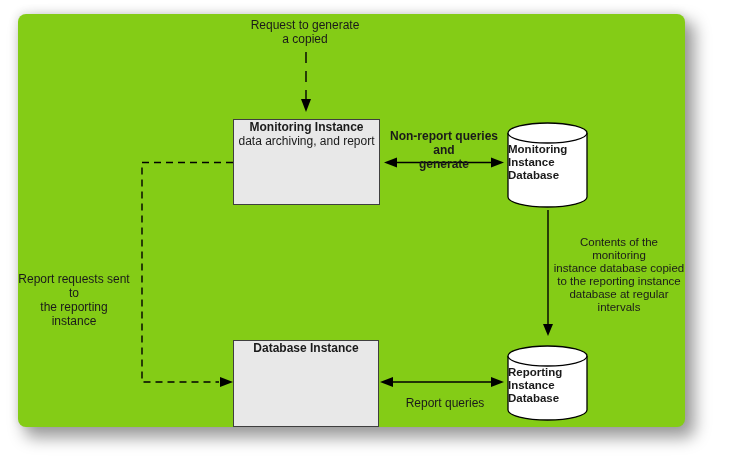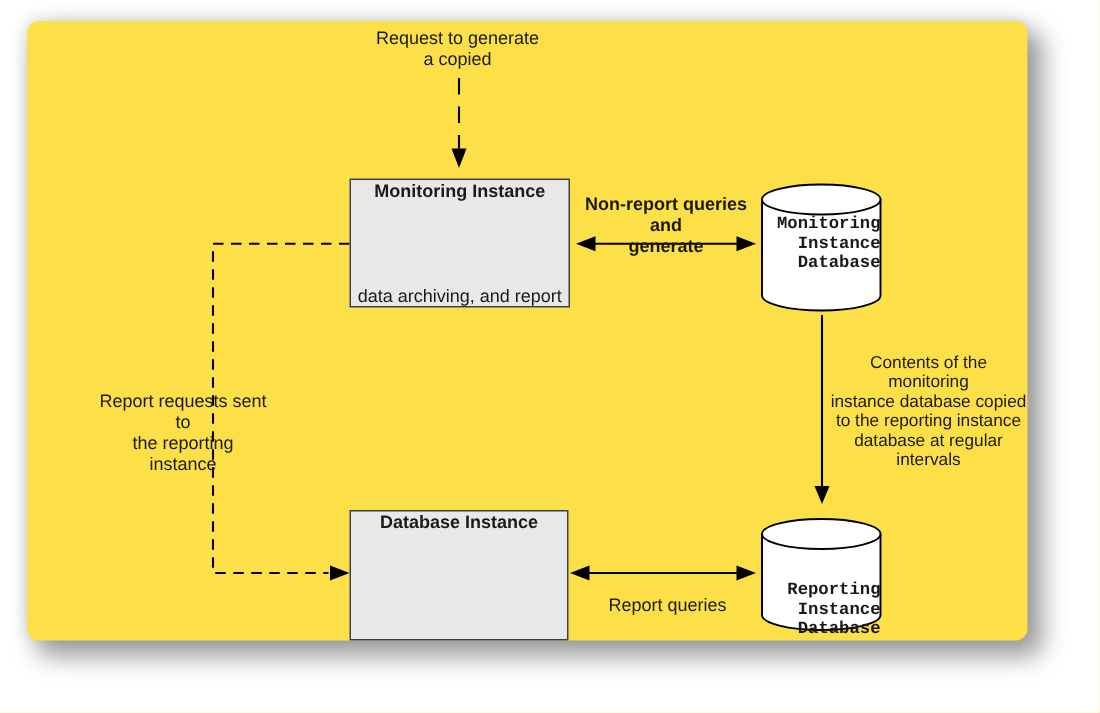--- a/index.html
+++ b/index.html
@@ -4,42 +4,42 @@
 <style>
   html, body { margin:0; padding:0; background:#ffffff; }
   .stage {
     position:relative; width:733px; height:475px; overflow:hidden;
     background:#ffffff;
     font-family:"Liberation Sans","DejaVu Sans",sans-serif;
     color:#1a1a1a;
   }
   .card {
     position:absolute; left:18px; top:14px; width:667px; height:413px;
-    background:#fde047; border-radius:8px;
+    background:#84cc16; border-radius:8px;
     box-shadow: 8px 9px 16px 2px rgba(0,0,0,0.38), -1px -2px 10px rgba(0,0,0,0.10);
   }
   .overlay { position:absolute; left:0; top:0; }
   .overlay line, .overlay polyline { stroke:#000000; stroke-width:1.4; fill:none; }
   .overlay polygon { fill:#000000; stroke:none; }
   .overlay .dash { stroke-dasharray:7,5; }
   .overlay .dash-long { stroke-dasharray:11,8; }
   .overlay .cyl { fill:#ffffff; stroke:#000000; stroke-width:1.3; }
   .label {
     position:absolute; font-size:12px; line-height:14px; text-align:center;
   }
   .label.small { font-size:11.5px; line-height:13px; }
   .node-box {
     position:absolute; background:#e8e8e8; border:1.5px solid #3f3f3f;
-    display:flex; flex-direction:column; justify-content:space-between;
+    display:flex; flex-direction:column; justify-content:flex-start;
     text-align:center; font-size:12px; line-height:14px;
   }
   .node-box .title { font-weight:bold; }
   .db-label {
     position:absolute; font-size:11.5px; line-height:13px;
-    font-weight:bold; text-align:right;font-family:Liberation Mono, monospace;
+    font-weight:bold; text-align:left;
   }
 </style>
 </head>
 <body>
 
 <div class="stage">
   <div class="card">
 
     <svg class="overlay" width="667" height="413" viewBox="0 0 667 413">
 
@@ -103,31 +103,31 @@
     </div>
 
     <div class="label small" style="left:535px; top:222px; width:132px;">
       <div>Contents of the monitoring</div>
       <div>instance database copied</div>
       <div>to the reporting instance</div>
       <div>database at regular</div>
       <div>intervals</div>
     </div>
 
-    <div class="label" style="left:0px; top:246px; width:112px;margin-left:48px;">
+    <div class="label" style="left:0px; top:258px; width:112px;">
       <div>Report requests sent to</div>
       <div>the reporting instance</div>
     </div>
 
     <div class="node-box" style="left:215px; top:326px; width:144px; height:85px;">
       <div class="title">Database Instance</div>
     </div>
 
     <div class="label" style="left:377px; top:382px; width:100px;">Report queries</div>
 
-    <div class="db-label" style="left:490px; top:352px; width:79px;margin-top:21px;">
+    <div class="db-label" style="left:490px; top:352px; width:79px;">
       <div>Reporting</div>
       <div>Instance</div>
       <div>Database</div>
     </div>
 
   </div>
 </div>
 
 </body></html>

